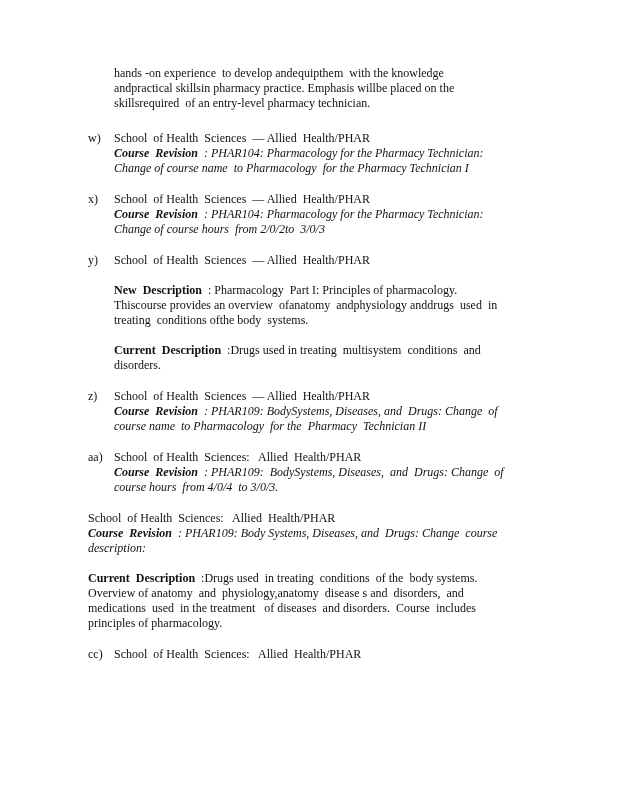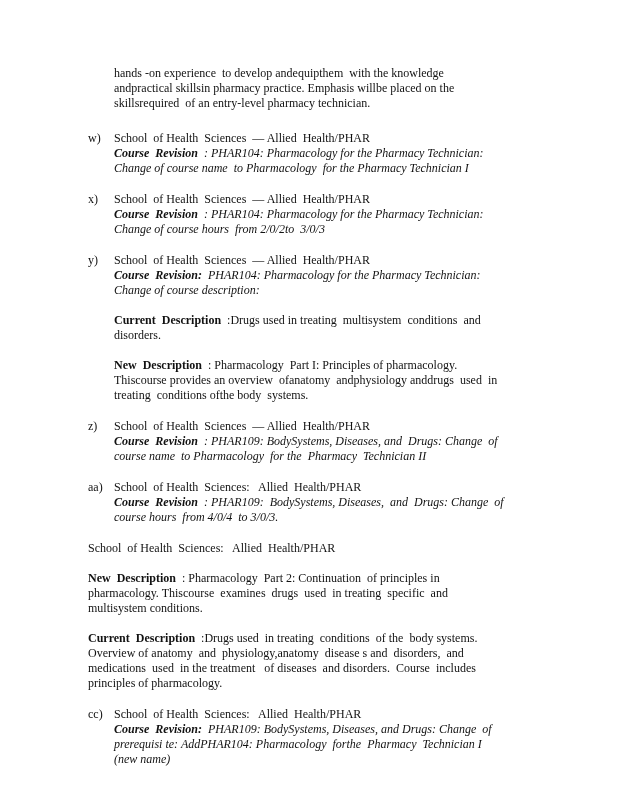--- a/index.html
+++ b/index.html
@@ -67,23 +67,22 @@
     <div class="item-body">
       <div class="item-heading pre">School  of Health  Sciences  — Allied  Health/PHAR</div>
       <p class="course-line pre"><span class="bold">Course  Revision</span><span>  : </span><span>PHAR104: Pharmacology for the Pharmacy Technician: Change of course hours  from 2/0/2to  3/0/3</span></p>
     </div>
   </div>
 
   <div class="item">
     <div class="item-label pre">y)</div>
     <div class="item-body">
       <div class="item-heading pre">School  of Health  Sciences  — Allied  Health/PHAR</div>
-      <p class="course-line pre"><span class="bold">Course  Revision:</span><span>  </span><span>PHAR104: Pharmacology for the Pharmacy Technician: Change of course description:</span></p>
+      <p class="desc pre"><span class="bold">New  Description</span><span>  : </span><span>Pharmacology  Part I: Principles of pharmacology.  Thiscourse provides an overview  ofanatomy  andphysiology anddrugs  used  in treating  conditions ofthe body  systems.</span></p>
       <p class="desc pre"><span class="bold">Current  Description</span><span>  :</span><span>Drugs used in treating  multisystem  conditions  and  disorders.</span></p>
-      <p class="desc pre"><span class="bold">New  Description</span><span>  : </span><span>Pharmacology  Part I: Principles of pharmacology.  Thiscourse provides an overview  ofanatomy  andphysiology anddrugs  used  in treating  conditions ofthe body  systems.</span></p>
     </div>
   </div>
 
   <div class="item">
     <div class="item-label pre">z)</div>
     <div class="item-body">
       <div class="item-heading pre">School  of Health  Sciences  — Allied  Health/PHAR</div>
       <p class="course-line pre"><span class="bold">Course  Revision</span><span>  : </span><span>PHAR109: BodySystems, Diseases, and  Drugs: Change  of course name  to Pharmacology  for the  Pharmacy  Technician II</span></p>
     </div>
   </div>
@@ -92,26 +91,25 @@
     <div class="item-label pre">aa)</div>
     <div class="item-body">
       <div class="item-heading pre">School  of Health  Sciences:   Allied  Health/PHAR</div>
       <p class="course-line pre"><span class="bold">Course  Revision</span><span>  : </span><span>PHAR109:  BodySystems, Diseases,  and  Drugs: Change  of course hours  from 4/0/4  to 3/0/3.</span></p>
     </div>
   </div>
 
   <div class="item">
     <div class="item-body">
       <div class="item-heading pre">School  of Health  Sciences:   Allied  Health/PHAR</div>
-      <p class="desc pre"><span class="bold">New  Description</span><span>  : </span><span>Pharmacology  Part 2: Continuation  of principles in pharmacology. Thiscourse  examines  drugs  used  in treating  specific  and  multisystem conditions.</span></p>
+      <p class="course-line pre"><span class="bold">Course  Revision</span><span>  : </span><span>PHAR109: Body Systems, Diseases, and  Drugs: Change  course description:</span></p>
       <p class="desc pre"><span class="bold">Current  Description</span><span>  :</span><span>Drugs used  in treating  conditions  of the  body systems. Overview of anatomy  and  physiology,anatomy  disease s and  disorders,  and medications  used  in the treatment   of diseases  and disorders.  Course  includes  principles of pharmacology.</span></p>
     </div>
   </div>
 
   <div class="item">
     <div class="item-label pre">cc)</div>
     <div class="item-body">
       <div class="item-heading pre">School  of Health  Sciences:   Allied  Health/PHAR</div>
-      <p class="course-line pre"><span class="bold">Course  Revision:</span><span>  </span><span>PHAR109: BodySystems, Diseases, and Drugs: Change  of prerequisi te: AddPHAR104: Pharmacology  forthe  Pharmacy  Technician I (new name)</span></p>
     </div>
   </div>
 
 </div>
 
 </body></html>

